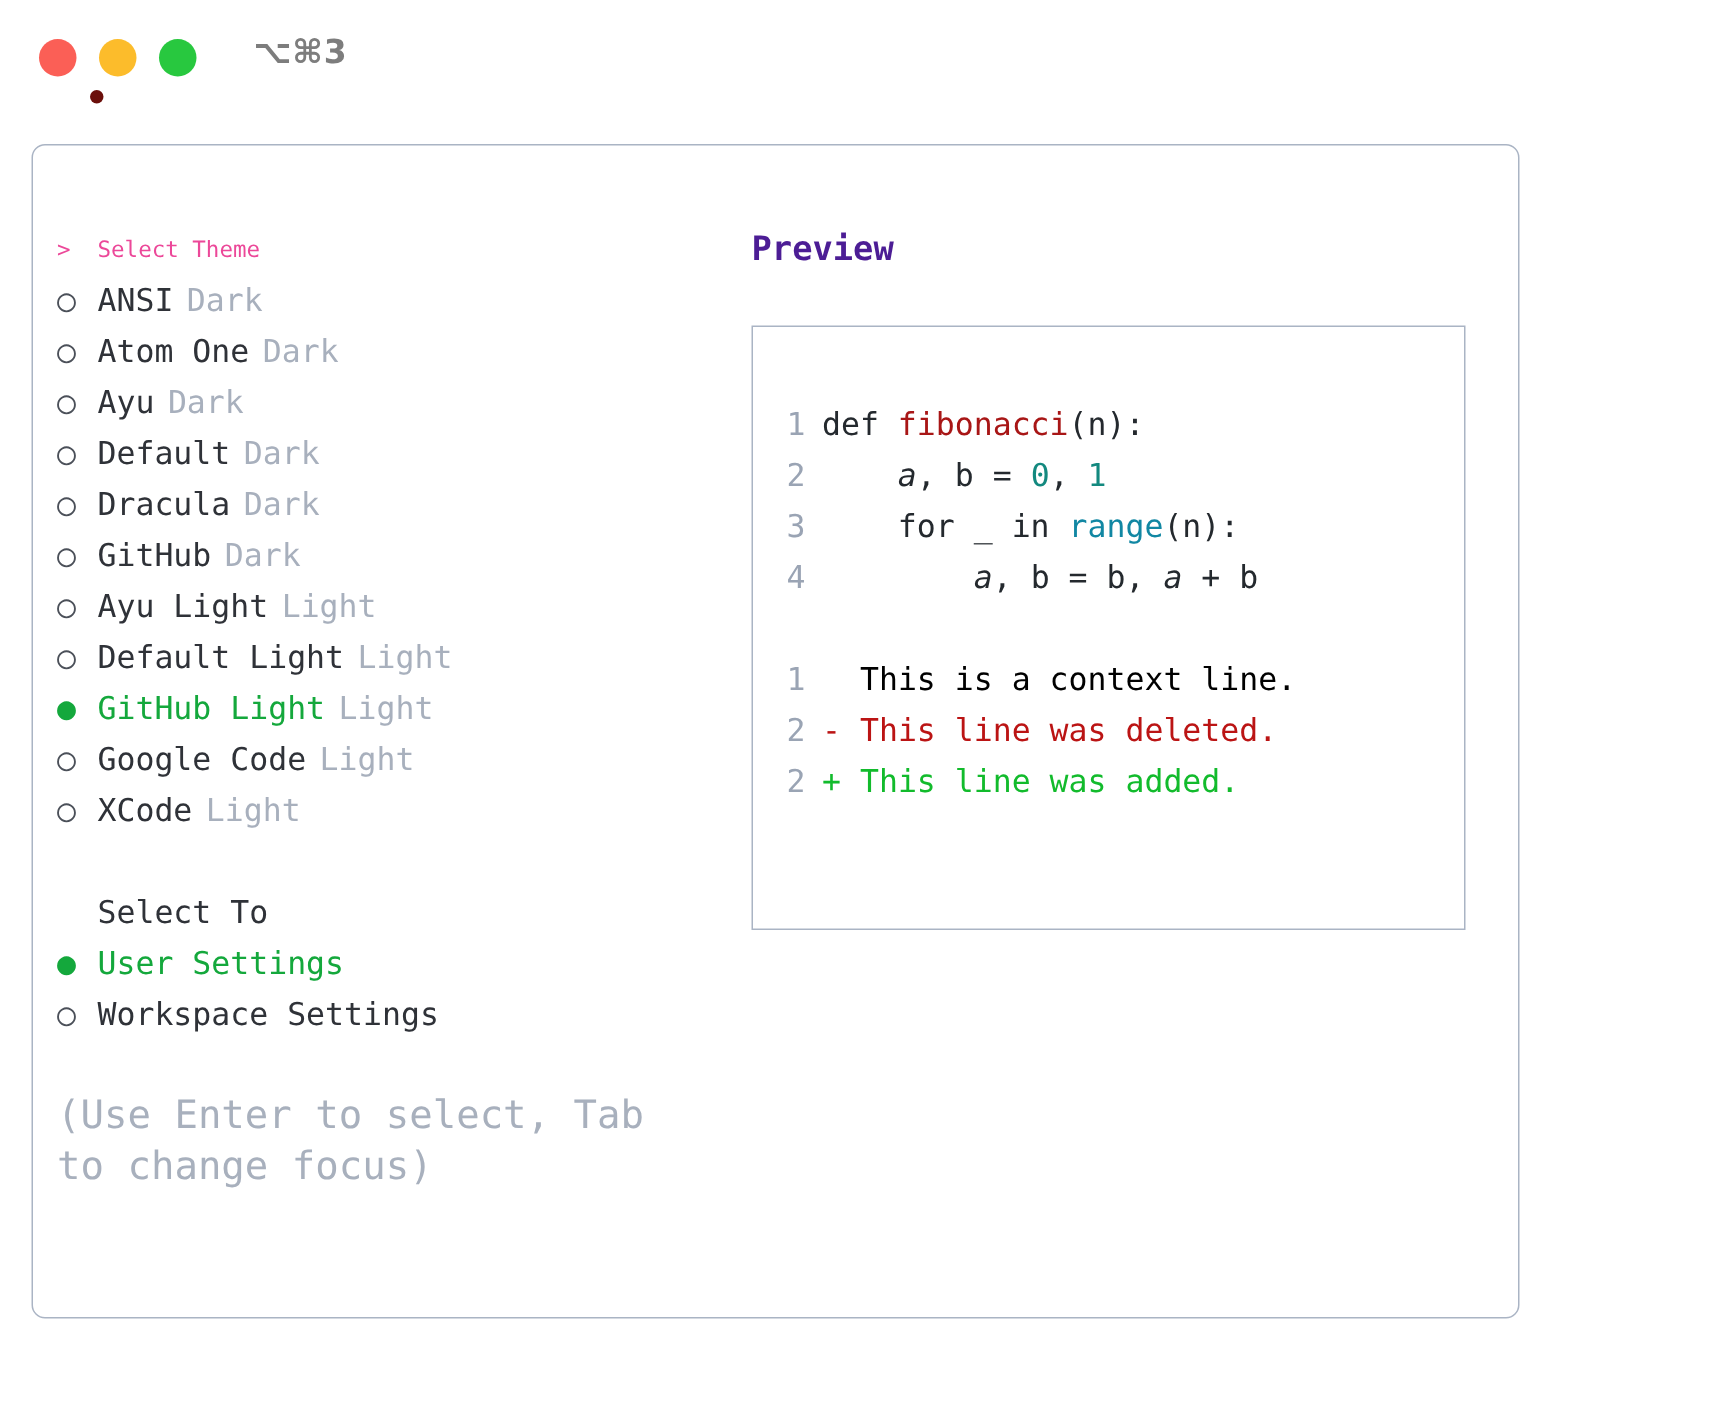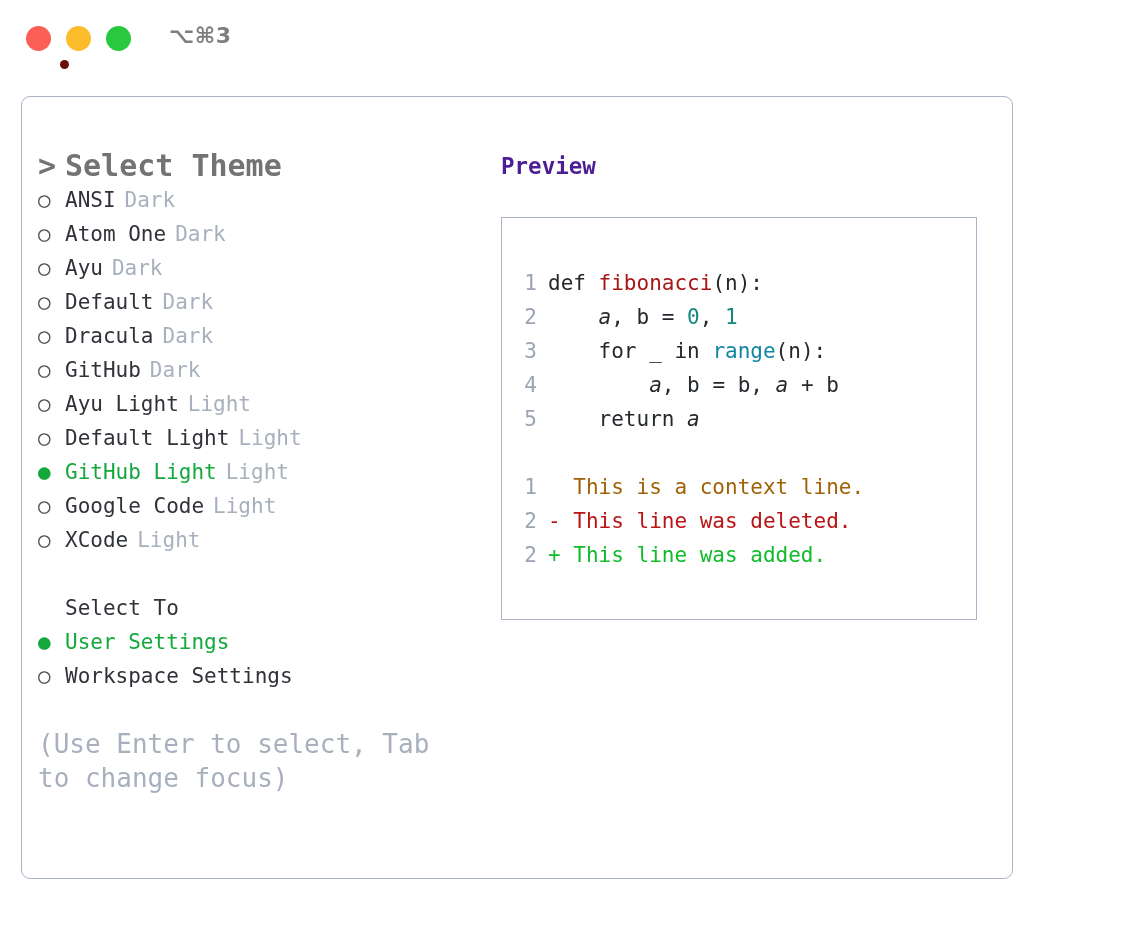--- a/index.html
+++ b/index.html
@@ -73,23 +73,23 @@
     background: #ffffff;
   }
 
   
   #left-pane {
     position: absolute;
     left: 16px; top: 52px;
     width: 450px;
   }
   .section-title {
-    font-size: 30px;
-    font-weight: bold;
-    color: #737373;
+    font-size: 15px;
+    font-weight: normal;
+    color: #ec4899;
     white-space: nowrap;
     height: 34px;
     line-height: 34px;
   }
   .prompt-caret { display: inline-block; width: 27px; }
 
   .opt-row {
     height: 34px;
     line-height: 34px;
     font-size: 21px;
@@ -167,21 +167,21 @@
     text-align: right;
     color: #9aa4b4;
     margin-right: 11px;
   }
   .tok-fn   { color: #a81616; }
   .tok-call { color: #1187a3; text-align: right; }
   .tok-num  { color: #13897f; }
   .tok-var  { font-style: italic; }
   .blank-line { height: 34px; }
 
-  .diff-ctx { color: #a16207; }
+  .diff-ctx { color: #000000; }
   .diff-del { color: #bb1414; }
   .diff-add { color: #12bb2c; }
 </style>
 </head>
 <body>
 
 <div id="window">
 
   <div id="titlebar">
     <div class="light" id="light-close">
@@ -228,21 +228,20 @@
 
     <div id="right-pane">
       <div id="preview-label">Preview</div>
       <div id="preview-box">
         <div id="code-area">
           <div id="code-lines">
               <div class="code-line"><span class="ln">1</span><span>def </span><span class="tok-fn">fibonacci</span><span>(n):</span></div>
               <div class="code-line"><span class="ln">2</span><span>    </span><span class="tok-var">a</span><span>, b = </span><span class="tok-num">0</span><span>, </span><span class="tok-num">1</span></div>
               <div class="code-line"><span class="ln">3</span><span>    for _ in </span><span class="tok-call">range</span><span>(n):</span></div>
               <div class="code-line"><span class="ln">4</span><span>        </span><span class="tok-var">a</span><span>, b = b, </span><span class="tok-var">a</span><span> + b</span></div>
-              <div class="code-line"><span class="ln">5</span><span>    return </span><span class="tok-var">a</span></div>
             </div>
           <div class="blank-line"></div>
           <div id="diff-lines">
               <div class="code-line"><span class="ln">1</span><span class="diff-ctx"> </span><span class="diff-ctx"> This is a context line.</span></div>
               <div class="code-line"><span class="ln">2</span><span class="diff-del">-</span><span class="diff-del"> This line was deleted.</span></div>
               <div class="code-line"><span class="ln">2</span><span class="diff-add">+</span><span class="diff-add"> This line was added.</span></div>
             </div>
         </div>
       </div>
     </div>

